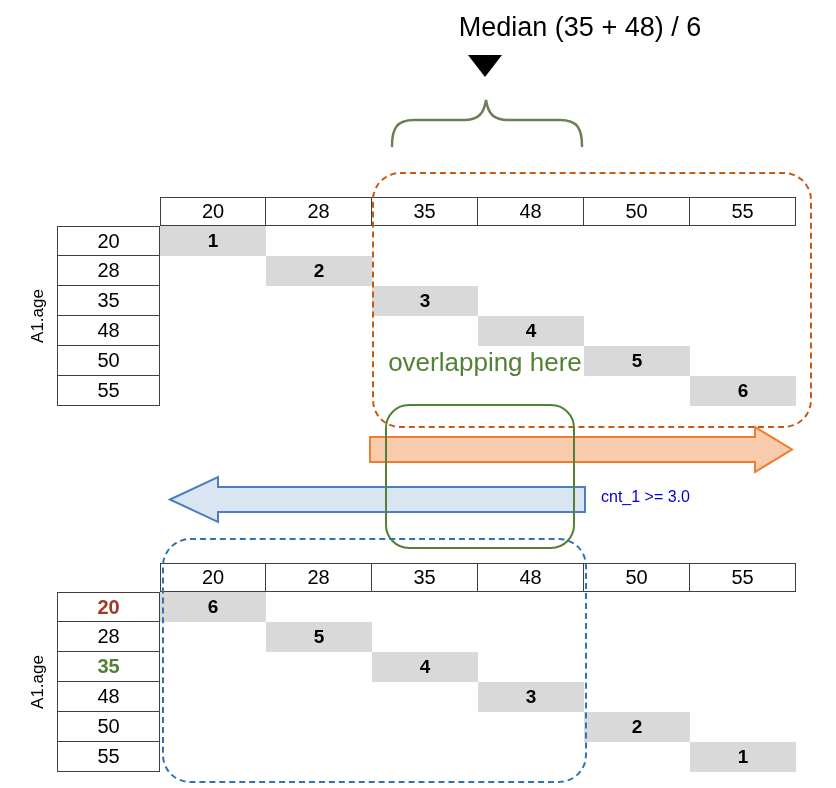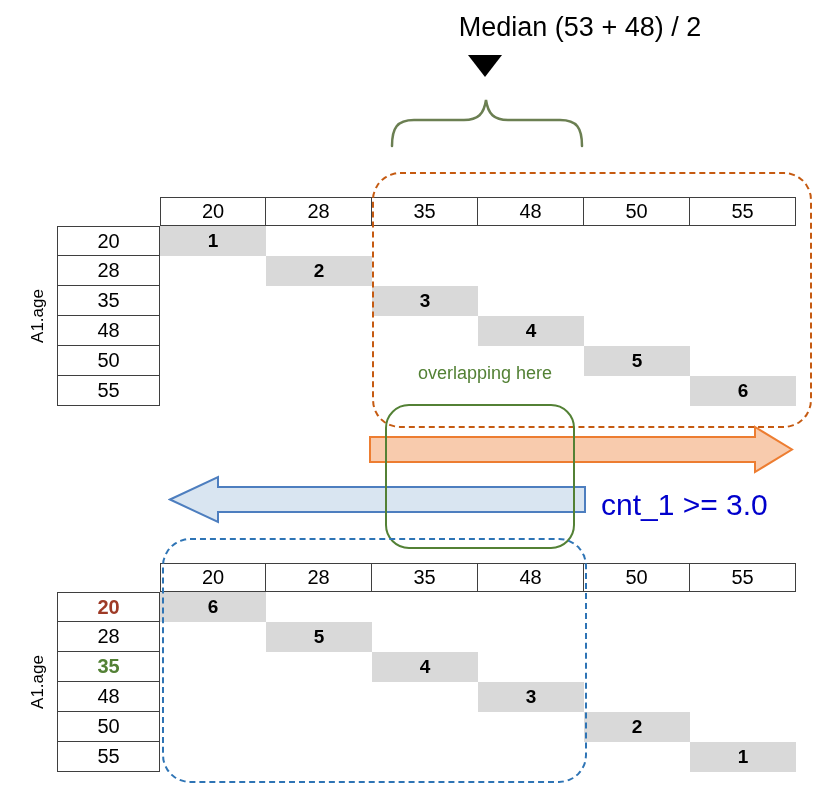--- a/index.html
+++ b/index.html
@@ -33,40 +33,40 @@
           display:flex; align-items:center; justify-content:center;
           font-size:19px; font-weight:bold; color:#000; }
 
   .orange-rect { position:absolute; left:372px; top:172px; width:440px; height:256px;
                  border:2.5px dashed #c55a11; border-radius:28px; }
   .green-rect  { position:absolute; left:385px; top:404px; width:190px; height:145px;
                  border:2.5px solid #538135; border-radius:24px; }
   .blue-rect   { position:absolute; left:162px; top:538px; width:425px; height:245px;
                  border:2.5px dashed #2e74b5; border-radius:28px; }
 
-  .overlap-label { position:absolute; left:385px; top:363px; width:200px; text-align:center;
-                   font-size:18px; color:#538135; }
+  .overlap-label { position:absolute; left:385px; top:347px; width:200px; text-align:center;
+                   font-size:26px; color:#538135; }
   .cnt2-label { position:absolute; left:165px; top:429px; width:195px; text-align:right;
                 font-size:22px; color:#9e3a26; }
-  .cnt1-label { position:absolute; left:601px; top:488px; font-size:30px; color:#0000cc; }
+  .cnt1-label { position:absolute; left:601px; top:488px; font-size:16px; color:#0000cc; }
 
   .axis-label { position:absolute; width:60px; height:20px; transform:rotate(-90deg);
                 text-align:center; font-size:17px; color:#000; }
 
   .arrow-svg { position:absolute; }
 
   .lbl-red   { color:#9e3a26; font-weight:bold; }
   .lbl-green { color:#538135; font-weight:bold; }
 </style>
 </head>
 <body>
 
 <div class="canvas">
 
-  <div class="title">Median (53 + 48) / 2</div>
+  <div class="title">Median (35 + 48) / 6</div>
 
   <div class="triangle"></div>
 
   <svg class="brace" width="210" height="60" viewBox="0 0 210 60">
     <path d="M 4 52 C 4 34, 9 26, 26 26 L 76 26 C 90 26, 96 20, 98 6 C 100 20, 106 26, 120 26 L 172 26 C 189 26, 194 34, 194 52" fill="none" stroke="#6b7f52" stroke-width="2.5" stroke-linecap="round"></path>
   </svg>
 
   <div class="axis-label" style="left:8px; top:306px;">A1.age</div>
 
   <div class="hrow" style="left:160px; top:197px;">

